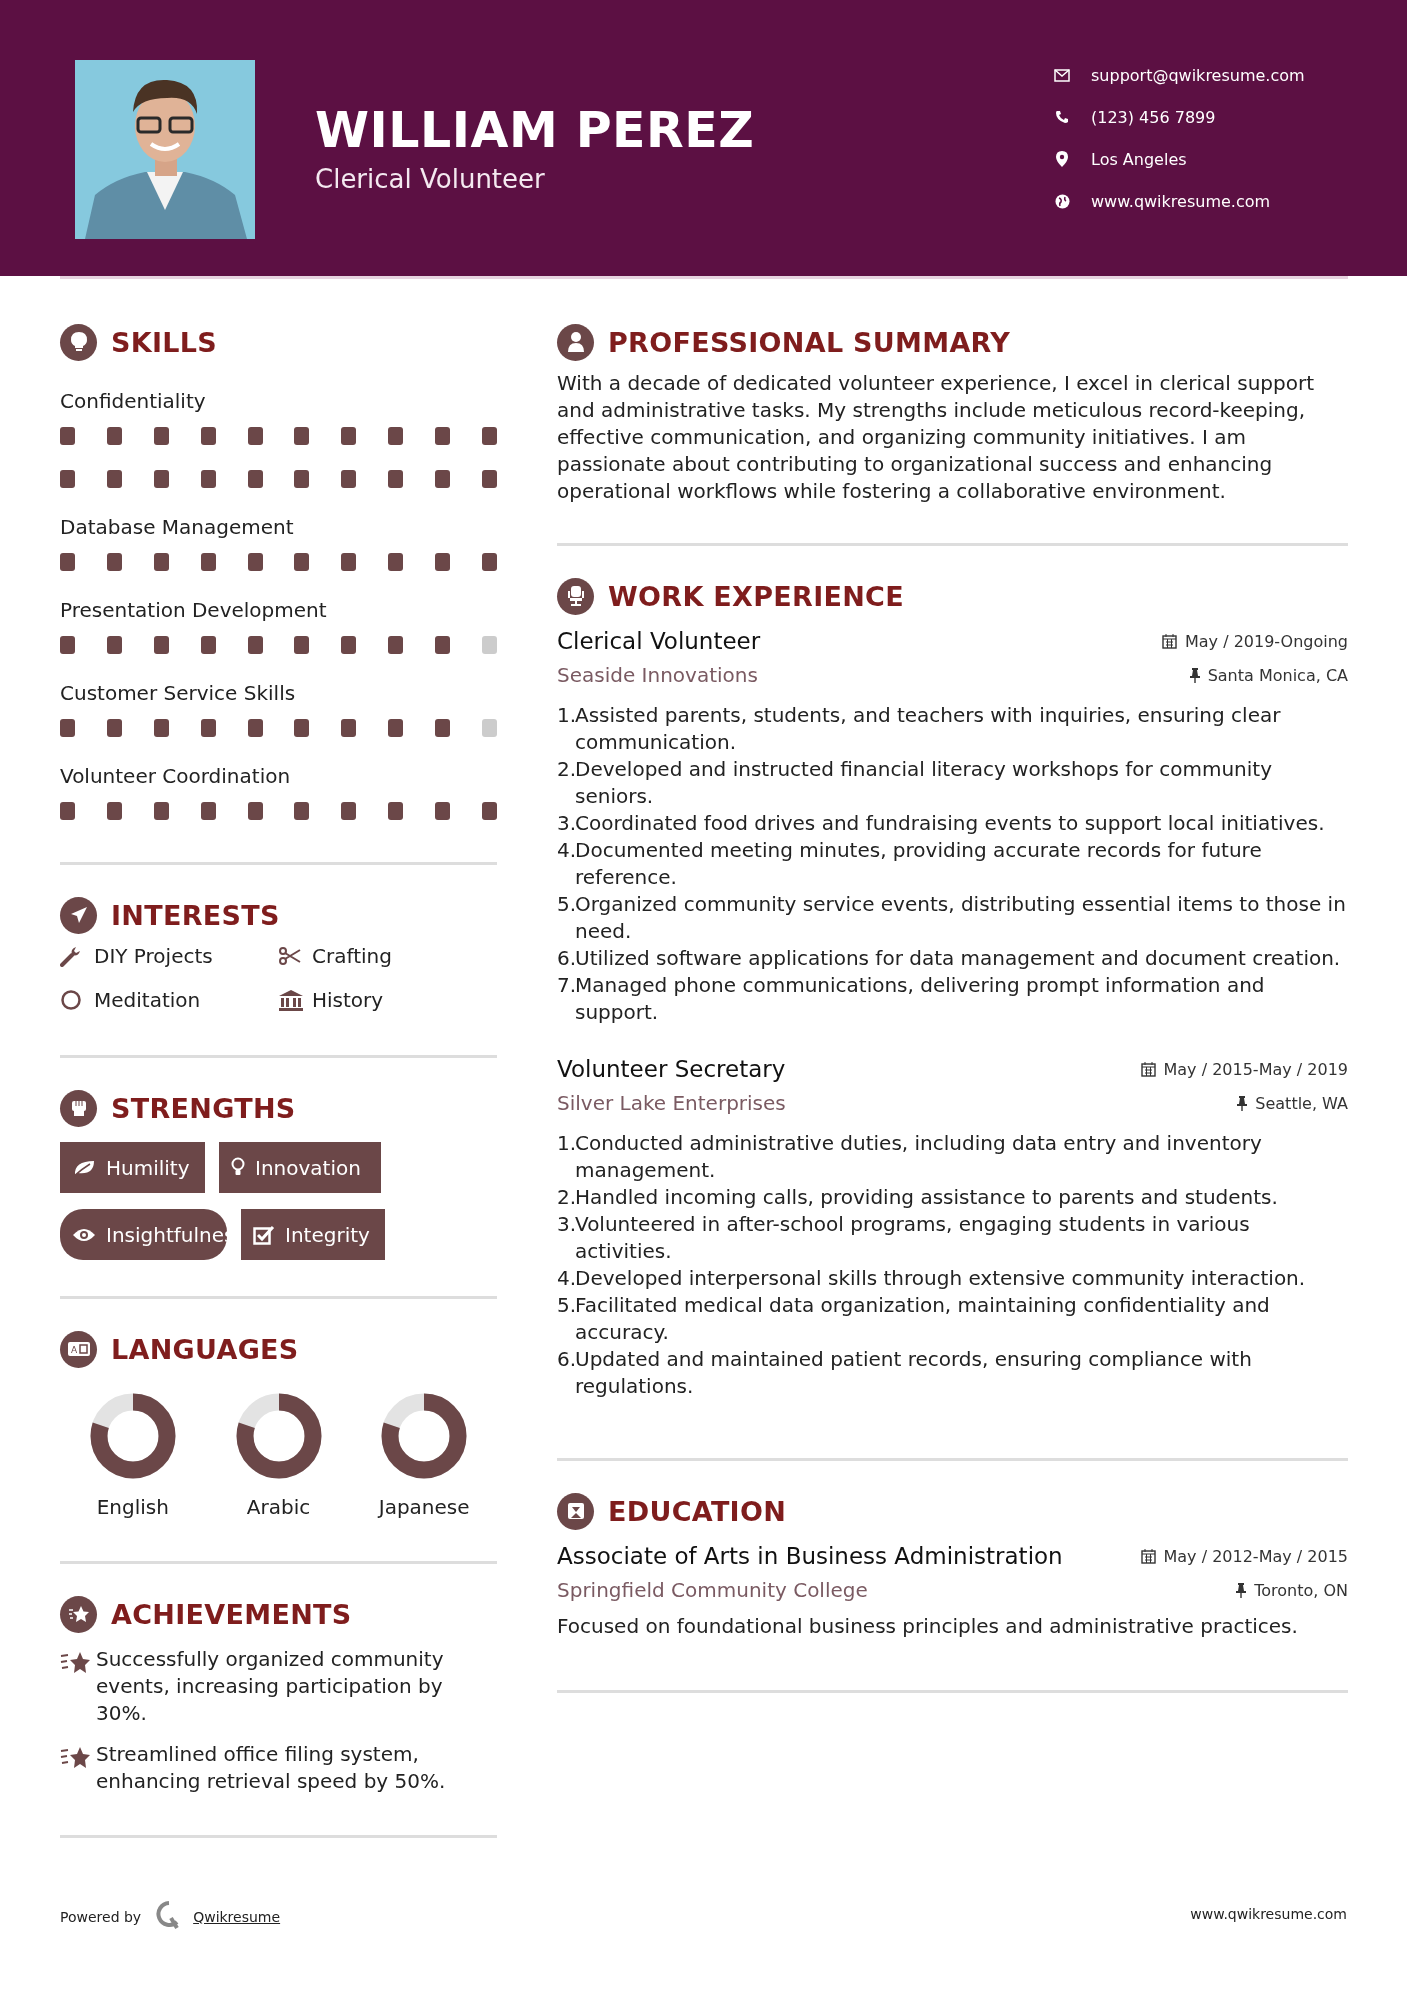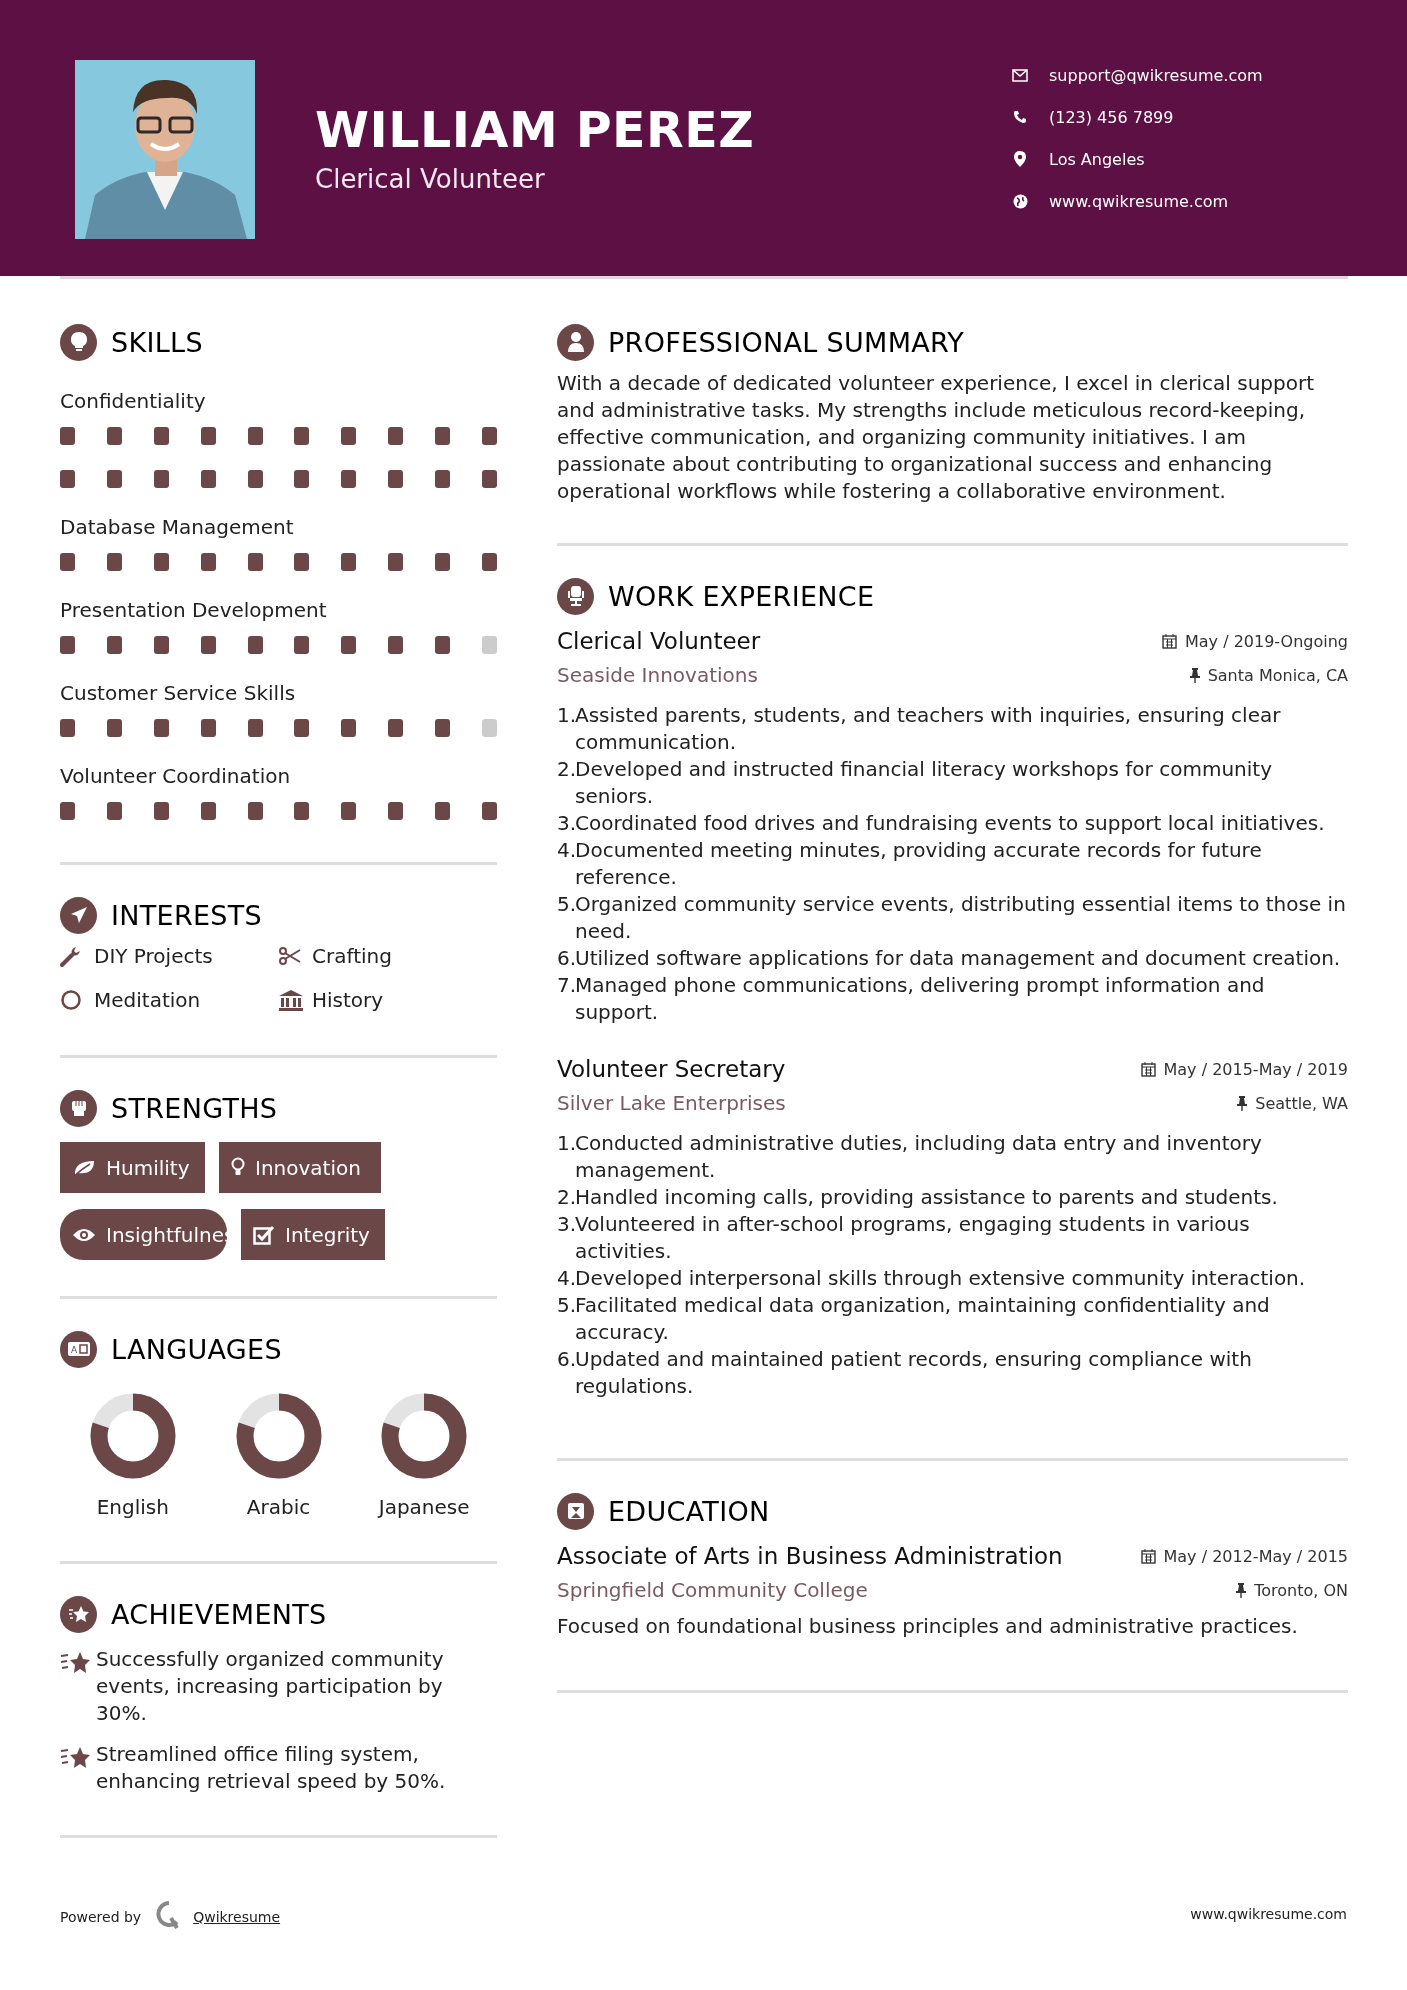--- a/index.html
+++ b/index.html
@@ -5,31 +5,31 @@
     * { box-sizing: border-box; margin: 0; padding: 0; }
     html, body { width: 1407px; height: 1990px; background: #ffffff; }
     body { font-family: "DejaVu Sans", sans-serif; color: #1d1d1d; position: relative; overflow: hidden; }
 
     .header { position: absolute; left: 0; top: 0; width: 1407px; height: 276px; background: #5c1043; }
     .header-shadow { position: absolute; left: 60px; top: 276px; width: 1288px; height: 3px; background: #e6d3df; }
     .photo { position: absolute; left: 75px; top: 60px; width: 180px; height: 179px; background: #86c9de; overflow: hidden; }
     .name { position: absolute; left: 315px; top: 102px; font-size: 49px; font-weight: bold; color: #ffffff; letter-spacing: 0.5px; font-family: "DejaVu Sans", sans-serif; }
     .title { position: absolute; left: 315px; top: 164px; font-size: 26px; color: #f4e9f0; font-family: "DejaVu Sans", sans-serif; }
 
-    .contacts { position: absolute; left: 1011px; top: 54px; }
+    .contacts { position: absolute; left: 1053px; top: 54px; }
     .contact { display: flex; align-items: center; height: 42px; }
     .contact .ic { width: 18px; height: 18px; margin-right: 20px; display: flex; align-items: center; justify-content: center; color: #fff; }
     .contact .tx { font-size: 16px; color: #ffffff; }
 
     .left { position: absolute; left: 60px; top: 322px; width: 437px; }
     .right { position: absolute; left: 557px; top: 322px; width: 791px; }
 
     .sec-head { display: flex; align-items: center; height: 40px; }
     .sec-icon { width: 37px; height: 37px; border-radius: 50%; background: #6b4748; display: flex; align-items: center; justify-content: center; margin-right: 14px; flex-shrink: 0; }
-    .sec-title { font-size: 27px; font-weight: normal; color: #000000; letter-spacing: 0.3px; }
+    .sec-title { font-size: 27px; font-weight: bold; color: #7f1d1d; letter-spacing: 0.3px; }
 
     .skill { margin-top: 25px; }
     .skill-label { font-size: 20px; color: #222; height: 28px; line-height: 28px; }
     .dots { display: flex; justify-content: space-between; margin-top: 12px; width: 437px; }
     .dot { width: 15px; height: 18px; border-radius: 3px; background: #6b4748; }
     .dot.off { background: #cccccc; }
 
     .divider { height: 3px; background: #dddddd; margin: 0; }
 
     .interests { display: grid; grid-template-columns: 218px 218px; row-gap: 14px; margin-top: 6px; text-align: center; }

